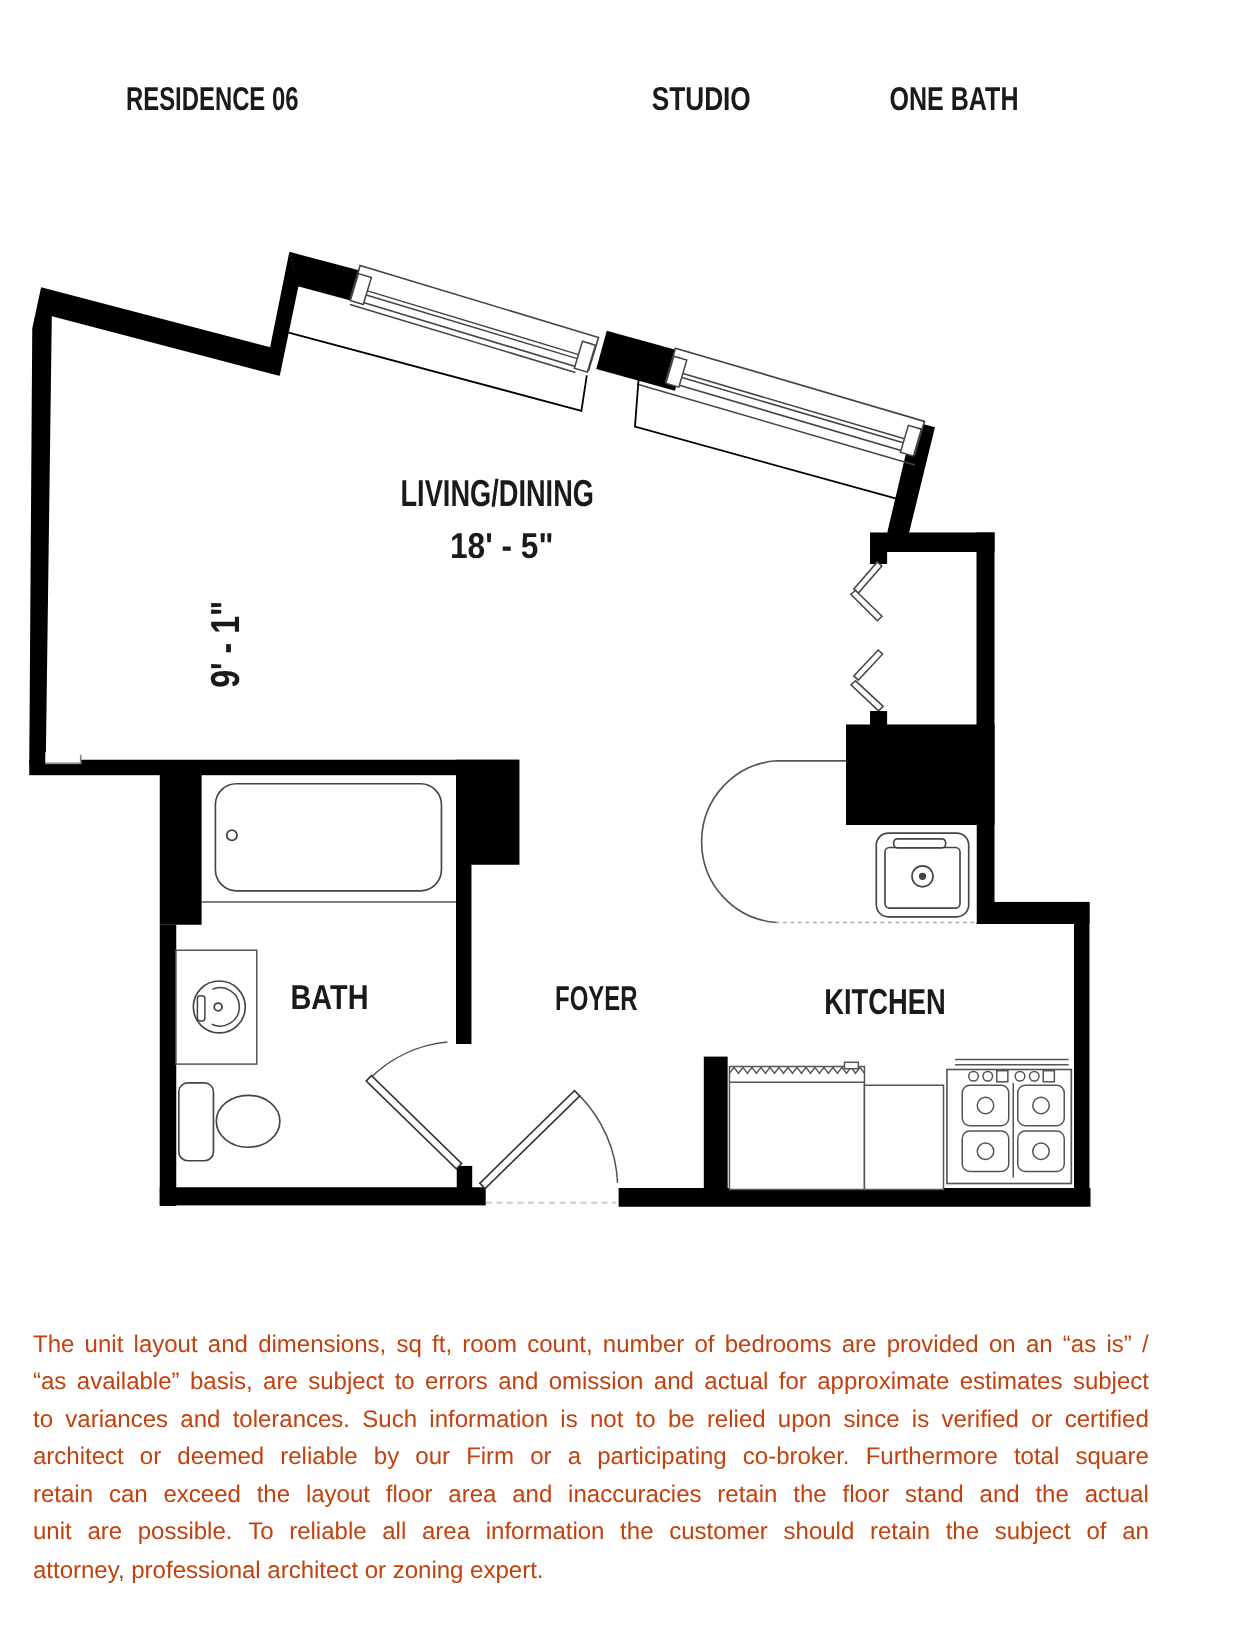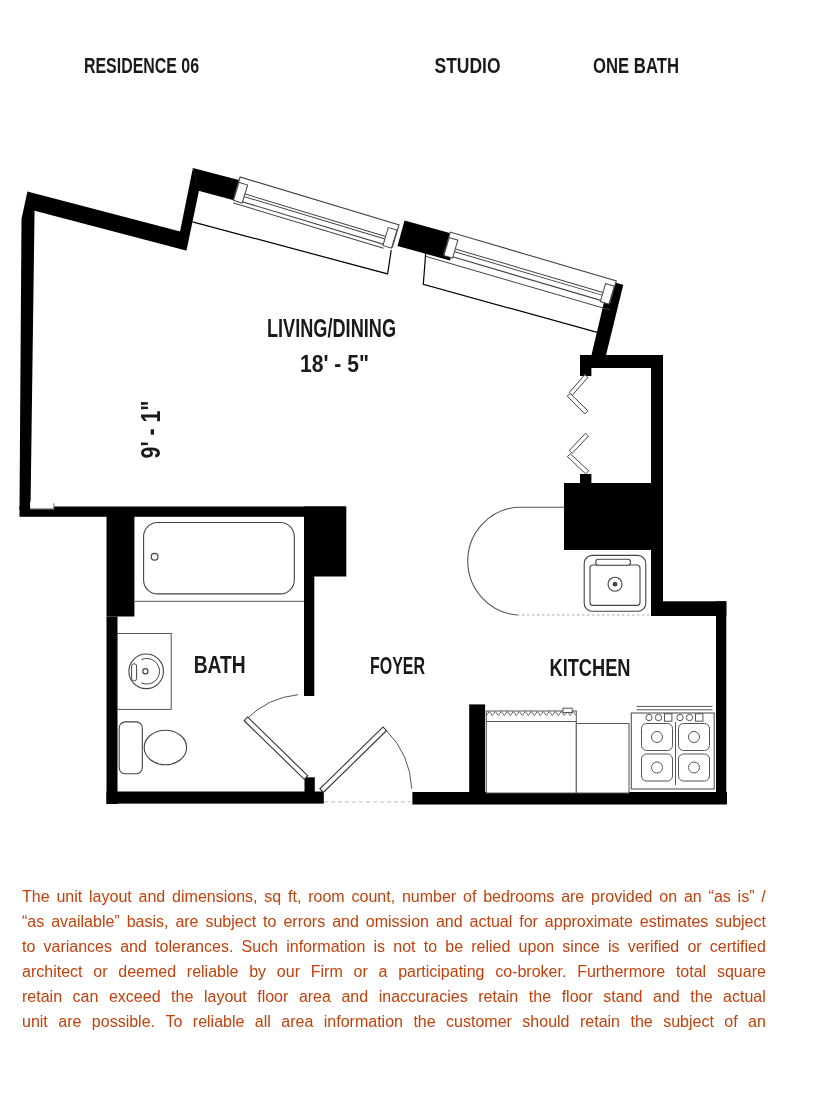--- a/index.html
+++ b/index.html
@@ -292,14 +292,15 @@
       <span>information</span>
       <span>the</span>
       <span>customer</span>
       <span>should</span>
       <span>retain</span>
       <span>the</span>
       <span>subject</span>
       <span>of</span>
       <span>an</span>
     </div>
+<div>attorney, professional architect or zoning expert.</div>
 </div>
 
 
 </body></html>

